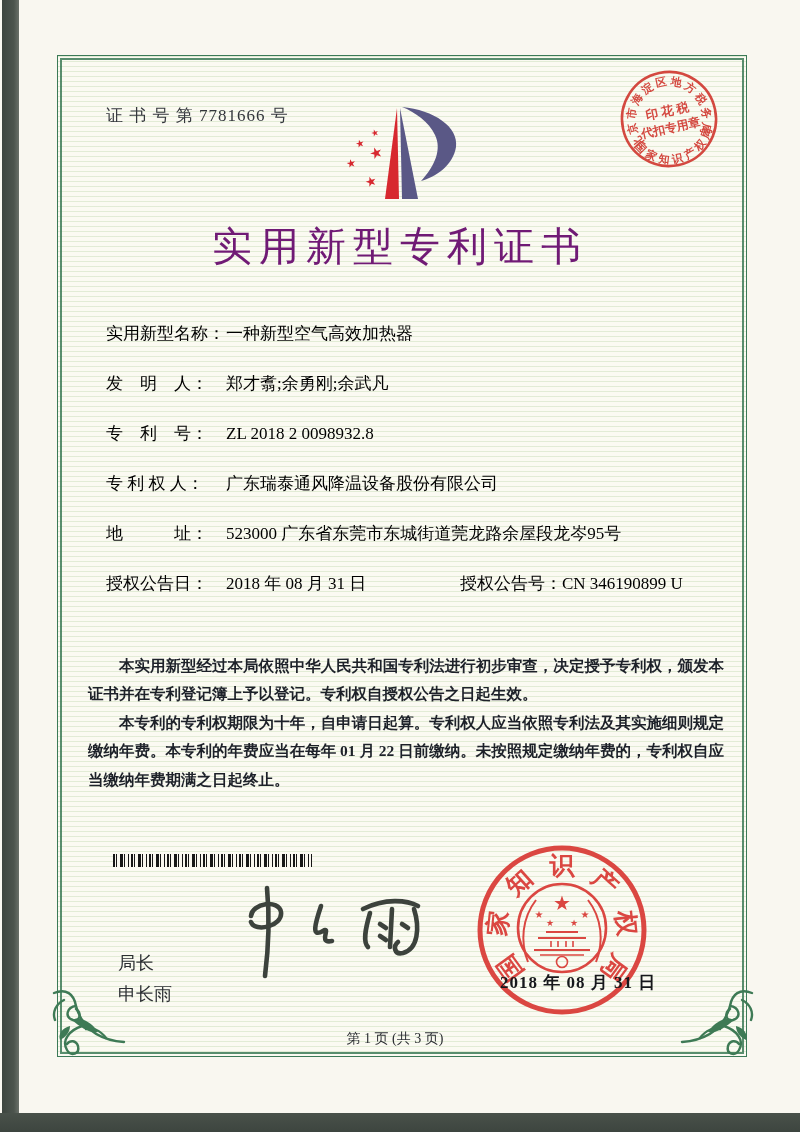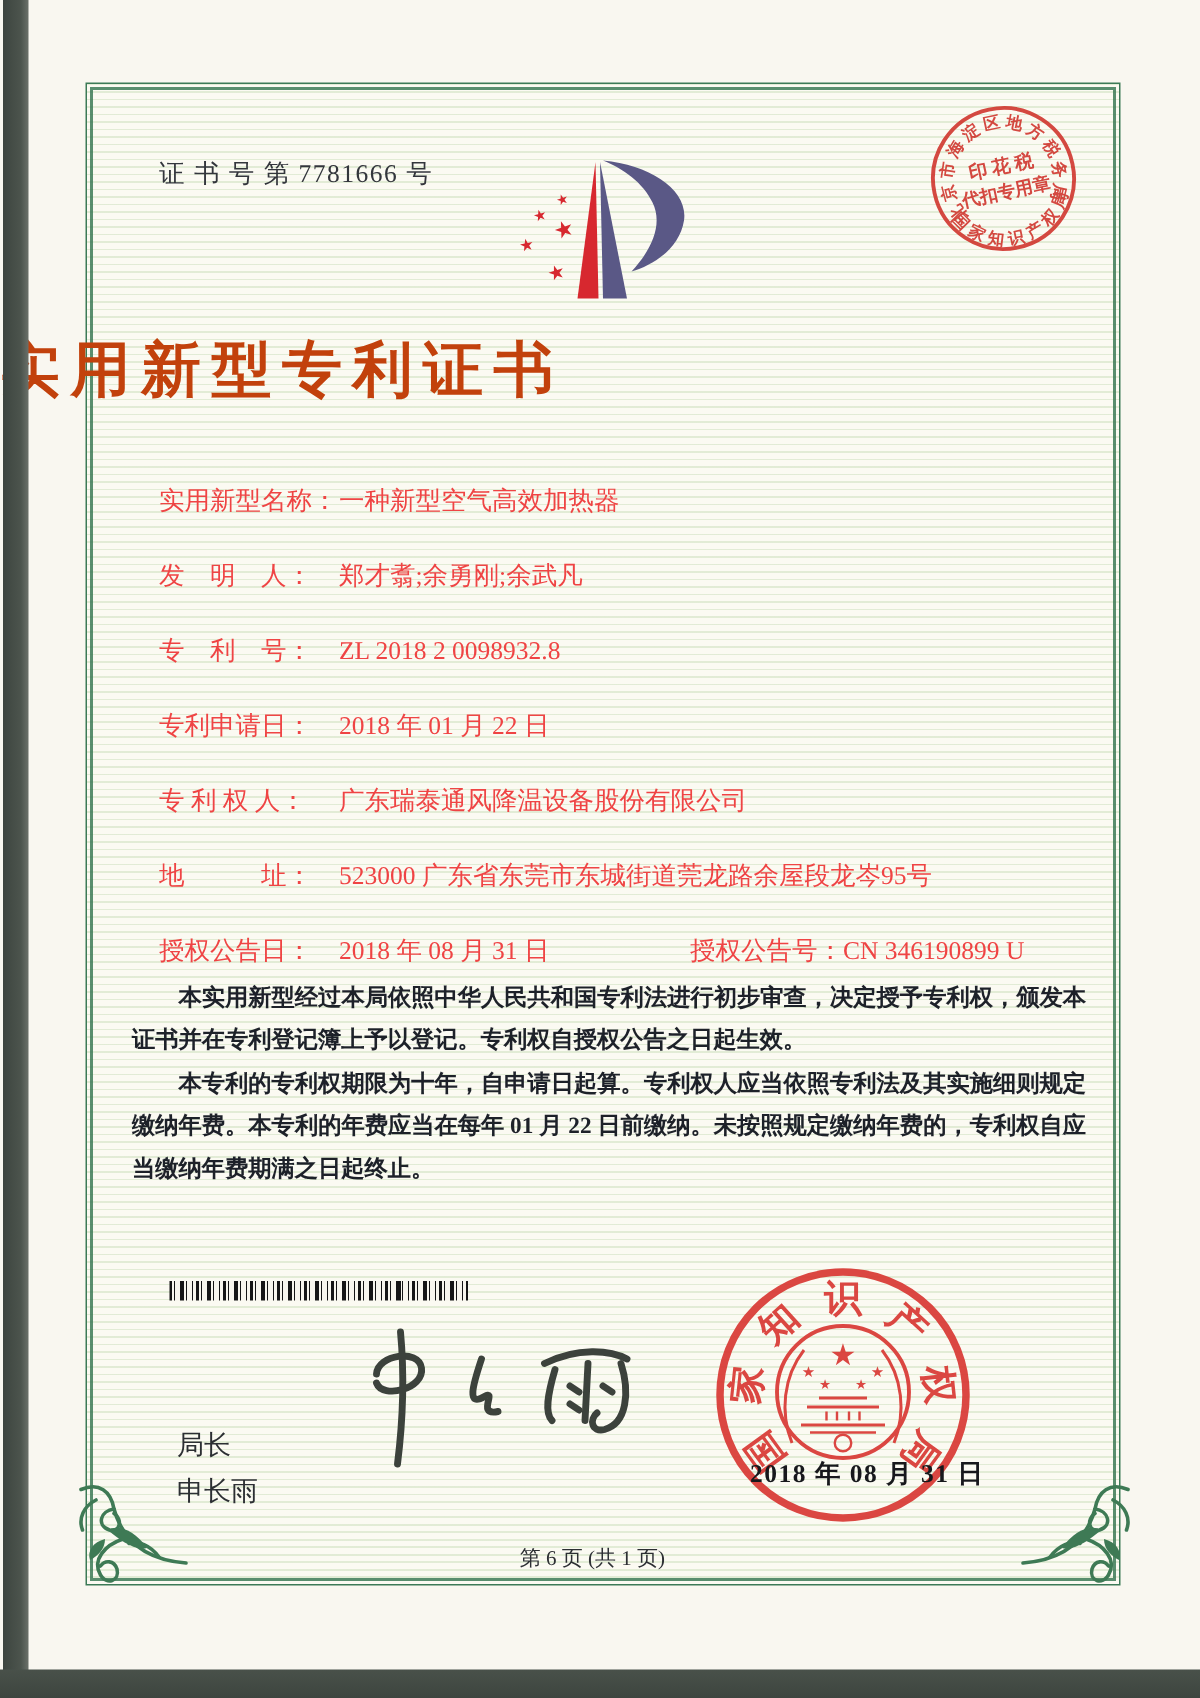--- a/index.html
+++ b/index.html
@@ -5,23 +5,23 @@
   html,body{margin:0;padding:0;}
   body{font-family:"Liberation Serif","DejaVu Serif",serif;}
   .page{position:relative;width:800px;height:1132px;background:#f9f7f0;overflow:hidden;}
   .edge-left{position:absolute;left:2px;top:0;width:17px;height:1132px;background:linear-gradient(90deg,#3d453f,#4c544d 70%,#6a7069);}
   .edge-bottom{position:absolute;left:0;top:1113px;width:800px;height:19px;background:linear-gradient(180deg,#49514a,#3d453f);}
   .frame{position:absolute;left:57px;top:55px;width:688px;height:1000px;border:1px solid #3c7a57;
          background:repeating-linear-gradient(180deg,rgba(151,193,128,0.25) 0 1px,rgba(255,255,255,0) 1px 5px),#fbfaf2;}
   .frame-inner{position:absolute;inset:2px;border:2px solid rgba(60,122,87,0.85);}
   .cert-no{position:absolute;left:106px;top:104px;font-size:17px;letter-spacing:1px;color:#33363c;text-align:right;}
   .logo{position:absolute;left:338px;top:98px;}
-  .title{position:absolute;left:0;top:219px;width:800px;font-size:40px;font-weight:bold;
-         letter-spacing:7px;color:#c2410c;}
-  .fields{position:absolute;left:106px;top:322px;width:634px;font-size:17px;color:#ef4444;}
+  .title{position:absolute;left:0;top:219px;width:800px;text-align:center;font-size:40px;font-weight:normal;
+         letter-spacing:7px;color:#701a75;}
+  .fields{position:absolute;left:106px;top:322px;width:634px;font-size:17px;color:#000000;}
   .field-row{position:relative;height:24px;margin-bottom:26px;white-space:nowrap;}
   .field-label{display:inline-block;min-width:120px;}
   .field-right{position:absolute;left:354px;top:0;}
   .body-text{position:absolute;left:88px;top:652px;width:636px;font-size:15.5px;line-height:28.4px;
              color:#1d2129;font-weight:bold;text-align:justify;}
   .body-text p{margin:0;text-indent:2em;}
   .barcode{position:absolute;left:113px;top:854px;width:199px;height:13px;
            background:repeating-linear-gradient(90deg,#161616 0 2px,#f8f6ee 2px 3px,#161616 3px 4px,#f8f6ee 4px 7px,#161616 7px 10px,#f8f6ee 10px 11px,#161616 11px 12px,#f8f6ee 12px 15px,#161616 15px 16px,#f8f6ee 16px 18px);}
   .director{position:absolute;left:118px;top:948px;font-size:18px;color:#2c2f33;line-height:31px;}
   .signature{position:absolute;left:235px;top:880px;}
@@ -92,23 +92,20 @@
     <div class="field-row">
       <span class="field-label">实用新型名称：</span><span>一种新型空气高效加热器</span>
     </div>
     <div class="field-row">
       <span class="field-label">发　明　人：</span><span>郑才翥;余勇刚;余武凡</span>
     </div>
     <div class="field-row">
       <span class="field-label">专　利　号：</span><span>ZL 2018 2 0098932.8</span>
     </div>
     <div class="field-row">
-      <span class="field-label">专利申请日：</span><span>2018 年 01 月 22 日</span>
-    </div>
-    <div class="field-row">
       <span class="field-label">专 利 权 人：</span><span>广东瑞泰通风降温设备股份有限公司</span>
     </div>
     <div class="field-row">
       <span class="field-label">地　　　址：</span><span>523000 广东省东莞市东城街道莞龙路余屋段龙岑95号</span>
     </div>
     <div class="field-row">
       <span><span class="field-label">授权公告日：</span><span>2018 年 08 月 31 日</span></span>
       <span class="field-right"><span>授权公告号：</span><span>CN 346190899 U</span></span>
     </div>
   </div>
@@ -189,18 +186,18 @@
       <path d="M4,62 C30,60 46,48 52,26 C54,14 62,8 74,13"></path>
       <path d="M52,26 C61,27 64,37 55,40 C48,42 46,33 52,29"></path>
       <path d="M46,46 C58,50 67,60 61,70 C57,77 48,74 50,66 C52,60 58,60 61,64"></path>
       <path d="M22,58 C28,50 36,47 42,49"></path>
       <path d="M64,20 C72,24 76,32 73,40"></path>
     </g>
     <path d="M30,52 C38,40 50,36 56,40 C48,47 38,54 30,52 Z" fill="#3e7a55"></path>
     <path d="M58,46 C66,48 70,54 68,60 C62,57 58,52 58,46 Z" fill="#3e7a55"></path>
   </svg>
 
-  <div class="footer">第 6 页 (共 1 页)</div>
+  <div class="footer">第 1 页 (共 3 页)</div>
 
   <div class="edge-left"></div>
   <div class="edge-bottom"></div>
 
 </div>
 
 </body></html>

